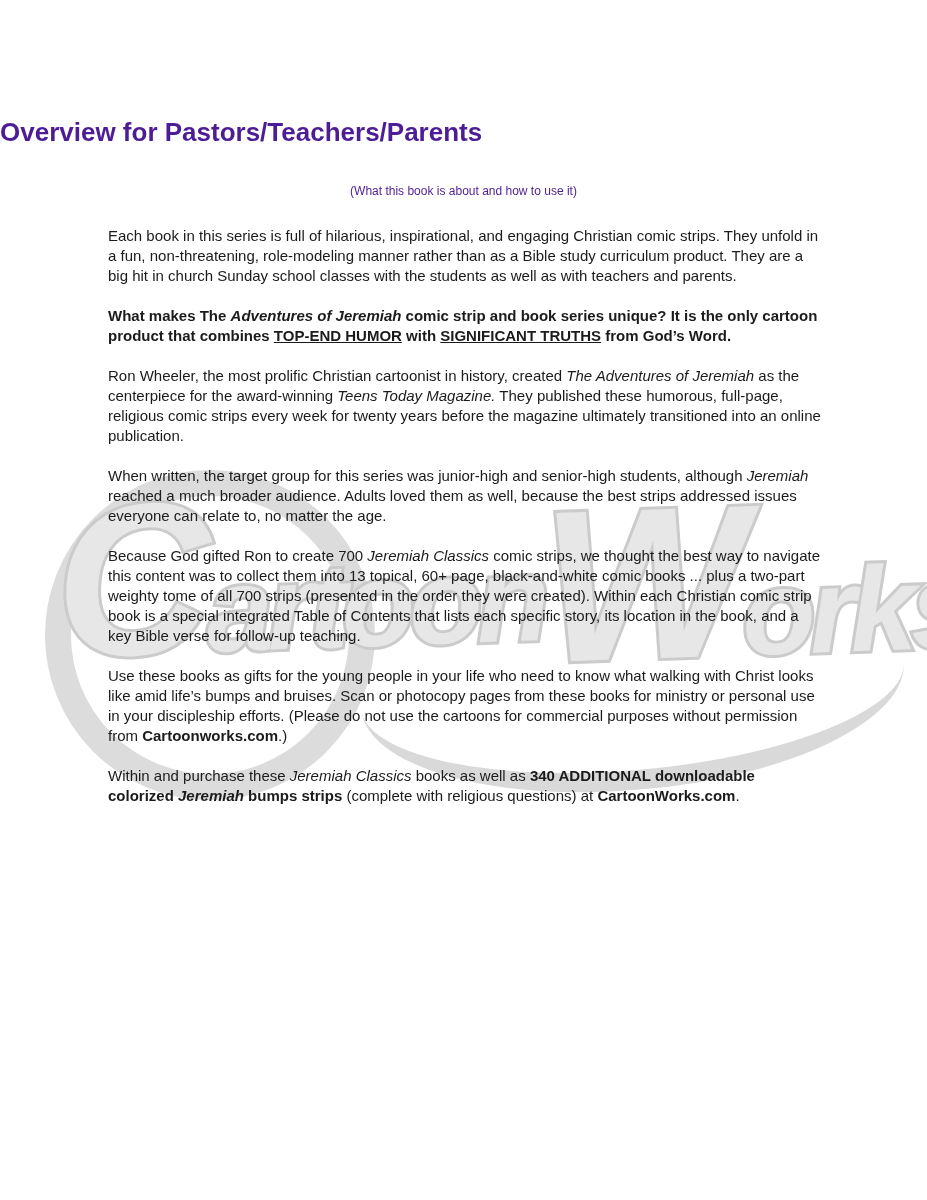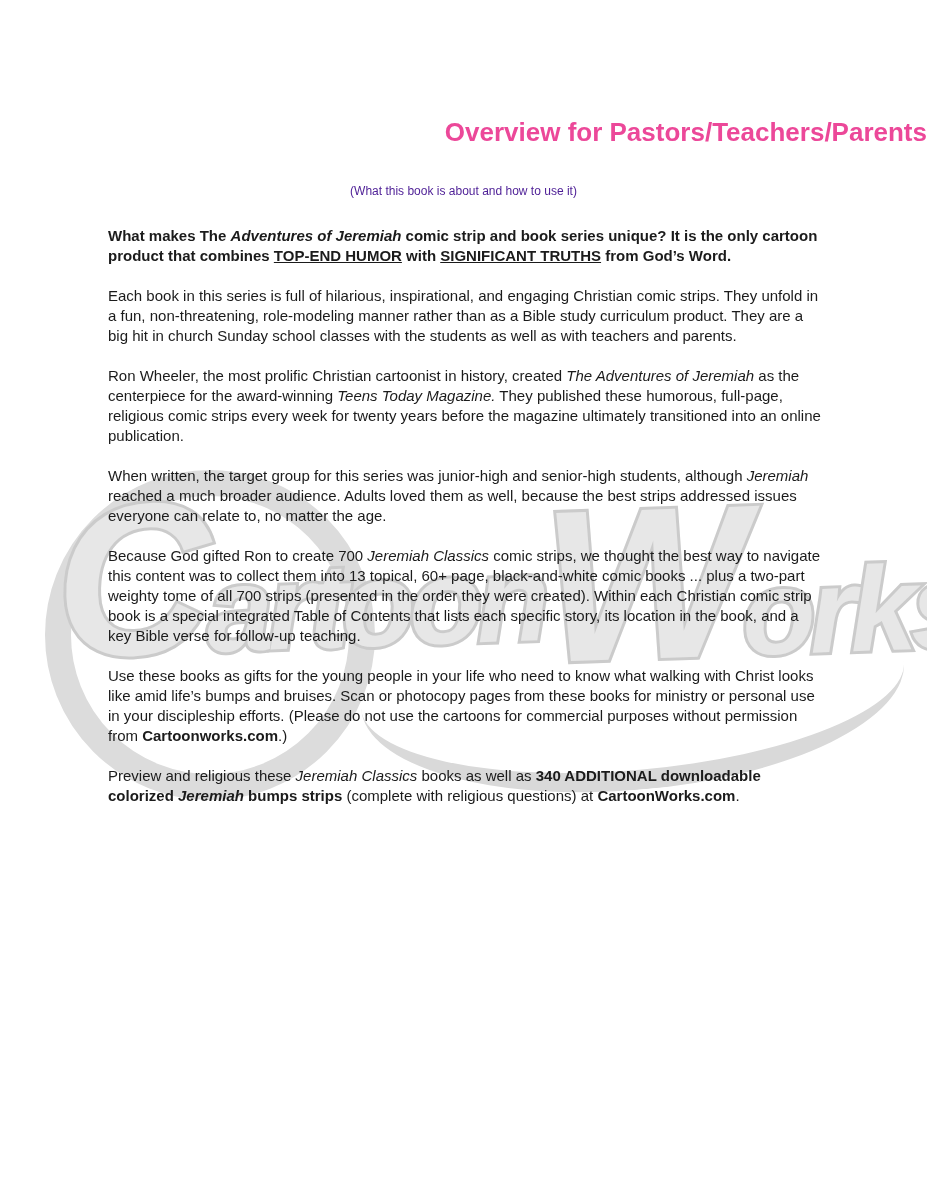--- a/index.html
+++ b/index.html
@@ -65,22 +65,22 @@
   .content {
     position: relative;
     z-index: 1;
     color: #1b1b1b;
   }
   .title {
     padding-top: 117px;
     font-size: 26px;
     line-height: 30px;
     font-weight: 700;
-    text-align: right;
-    color: #ec4899;
+    text-align: left;
+    color: #4c1d95;
   }
   .subtitle {
     font-size: 12px;
     line-height: 24px;
     text-align: center;
     color: #4c1d95;
     margin-top: 32px;
   }
   .paragraphs {
     width: 714px;
@@ -105,23 +105,23 @@
   <div class="watermark" aria-hidden="true">
     <div class="wm-ring"></div>
     <div class="wm-swoosh"></div>
     <div class="wm-text"><span class="wm-cap">C</span><span>artoon</span><span class="wm-part2"><span class="wm-cap">W</span><span>orks</span></span></div>
   </div>
 
   <div class="content">
     <h1 class="title">Overview for Pastors/Teachers/Parents</h1>
     <div class="subtitle">(What this book is about and how to use it)</div>
     <div class="paragraphs" id="paragraphs">
+        <p class="para"><span>Each book in this series is full of hilarious, inspirational, and engaging Christian comic strips. They unfold in a fun, non-threatening, role-modeling manner rather than as a Bible study curriculum product. They are a big hit in church Sunday school classes with the students as well as with teachers and parents.</span></p>
         <p class="para"><span class="b">What makes The </span><span class="b i">Adventures of Jeremiah</span><span class="b"> comic strip and book series unique? It is the only cartoon product that combines </span><span class="b u">TOP-END HUMOR</span><span class="b"> with </span><span class="b u">SIGNIFICANT TRUTHS</span><span class="b"> from God’s Word.</span></p>
-        <p class="para"><span>Each book in this series is full of hilarious, inspirational, and engaging Christian comic strips. They unfold in a fun, non-threatening, role-modeling manner rather than as a Bible study curriculum product. They are a big hit in church Sunday school classes with the students as well as with teachers and parents.</span></p>
         <p class="para"><span>Ron Wheeler, the most prolific Christian cartoonist in history, created </span><span class="i">The Adventures of Jeremiah</span><span> as the centerpiece for the award-winning </span><span class="i">Teens Today Magazine.</span><span> They published these humorous, full-page, religious comic strips every week for twenty years before the magazine ultimately transitioned into an online publication.</span></p>
         <p class="para"><span>When written, the target group for this series was junior-high and senior-high students, although </span><span class="i">Jeremiah</span><span> reached a much broader audience. Adults loved them as well, because the best strips addressed issues everyone can relate to, no matter the age.</span></p>
         <p class="para"><span>Because God gifted Ron to create 700 </span><span class="i">Jeremiah Classics</span><span> comic strips, we thought the best way to navigate this content was to collect them into 13 topical, 60+ page, black-and-white comic books ... plus a two-part weighty tome of all 700 strips (presented in the order they were created). Within each Christian comic strip book is a special integrated Table of Contents that lists each specific story, its location in the book, and a key Bible verse for follow-up teaching.</span></p>
         <p class="para"><span>Use these books as gifts for the young people in your life who need to know what walking with Christ looks like amid life’s bumps and bruises. Scan or photocopy pages from these books for ministry or personal use in your discipleship efforts. (Please do not use the cartoons for commercial purposes without permission from </span><span class="b">Cartoonworks.com</span><span>.)</span></p>
-        <p class="para"><span>Preview and religious these </span><span class="i">Jeremiah Classics</span><span> books as well as </span><span class="b">340 ADDITIONAL downloadable colorized </span><span class="b i">Jeremiah</span><span class="b"> bumps strips</span><span> (complete with religious questions) at </span><span class="b">CartoonWorks.com</span><span>.</span></p>
+        <p class="para"><span>Within and purchase these </span><span class="i">Jeremiah Classics</span><span> books as well as </span><span class="b">340 ADDITIONAL downloadable colorized </span><span class="b i">Jeremiah</span><span class="b"> bumps strips</span><span> (complete with religious questions) at </span><span class="b">CartoonWorks.com</span><span>.</span></p>
       </div>
   </div>
 
 </div>
 
 </body></html>

